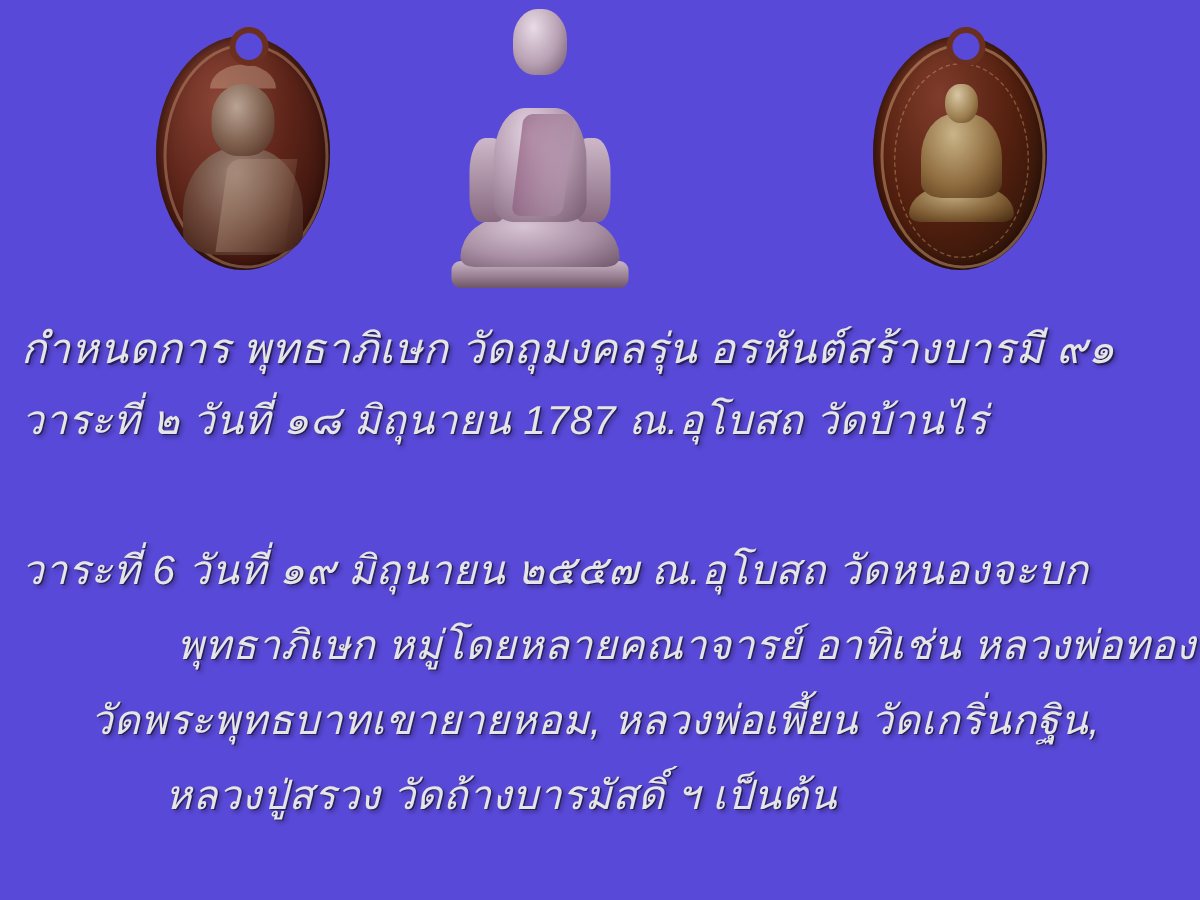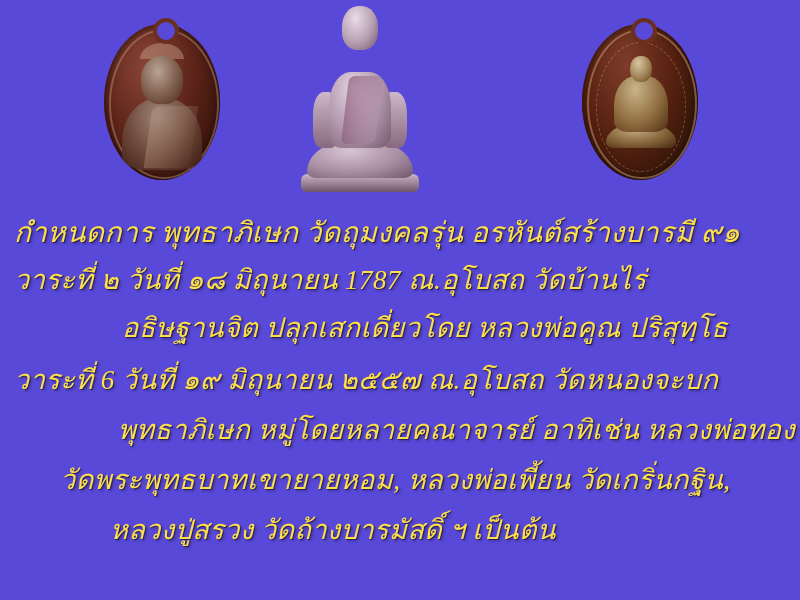--- a/index.html
+++ b/index.html
@@ -215,22 +215,22 @@
     position: absolute;
     left: 0;
     top: 196px;
     width: 800px;
     height: 404px;
     padding: 0;
   }
   .line {
     position: absolute;
     white-space: nowrap;
-    color: #fde047;
-    font-family: Liberation Serif, serif;
+    color: #e5e5e5;
+    font-family: Liberation Sans, sans-serif;
     font-size: 27px;
     font-style: italic;
     letter-spacing: 0.5px;
     text-shadow:
        1px 1px 0 rgba(0,0,0,0.45),
        2px 2px 3px rgba(0,0,0,0.35);
   }
   .line.l1 { left: 14px;  top: 14px;  font-size: 28px; }
   .line.l2 { left: 14px;  top: 62px;  }
   .line.l3 { left: 122px; top: 110px; }
@@ -274,20 +274,19 @@
       <div class="seated-body"></div>
       <div class="seated-head"></div>
       <div class="loop"></div>
     </div>
 
   </div>
 
   <div id="text-block">
     <div class="line l1">กำหนดการ พุทธาภิเษก วัดถุมงคลรุ่น อรหันต์สร้างบารมี ๙๑</div>
     <div class="line l2">วาระที่ ๒ วันที่ ๑๘ มิถุนายน 1787 ณ.อุโบสถ วัดบ้านไร่</div>
-    <div class="line l3">อธิษฐานจิต ปลุกเสกเดี่ยวโดย หลวงพ่อคูณ ปริสุทฺโธ</div>
     <div class="line l4">วาระที่ 6 วันที่ ๑๙ มิถุนายน ๒๕๕๗ ณ.อุโบสถ วัดหนองจะบก</div>
     <div class="line l5">พุทธาภิเษก หมู่โดยหลายคณาจารย์ อาทิเช่น หลวงพ่อทอง</div>
     <div class="line l6">วัดพระพุทธบาทเขายายหอม, หลวงพ่อเพี้ยน วัดเกริ่นกฐิน,</div>
     <div class="line l7">หลวงปู่สรวง วัดถ้างบารมัสดิ์ ฯ เป็นต้น</div>
   </div>
 
 </div>
 
 </body></html>

